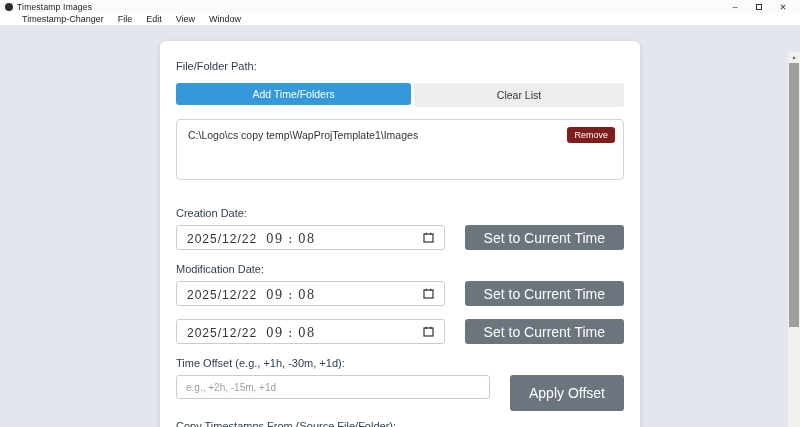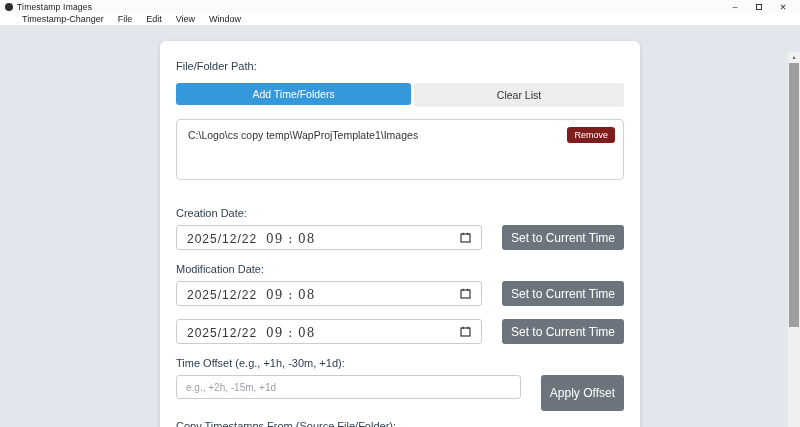--- a/index.html
+++ b/index.html
@@ -45,22 +45,22 @@
   .form-group { margin-bottom:13px; }
   .ctl-row { display:flex; gap:8px; margin-top:5px; }
   .date-input { flex:1; height:25px; border:1px solid #cccccc; border-radius:3px;
                 background:#fff; display:flex; align-items:center; justify-content:space-between;
                 padding:0 10px; cursor:text; }
   .date-text { font-family:Liberation Sans, sans-serif; font-size:12px; color:#333; letter-spacing:1px; }
   .time-text { font-family:"DejaVu Serif", serif; font-size:12px; color:#333; letter-spacing:1px;
                margin-left:9px; }
   .cal-icon { flex:0 0 auto; display:flex; align-items:center; cursor:pointer; }
 
-  .btn-secondary { background:#6c757d; color:#fff; font-size:12px; height:25px;
-                   padding:0 9px; border-radius:3px; white-space:nowrap;margin-left:12px; }
+  .btn-secondary { background:#6c757d; color:#fff; font-size:14px; height:25px;
+                   padding:0 19px; border-radius:3px; white-space:nowrap;margin-left:12px; }
 
   .offset-input { flex:1; height:24px; border:1px solid #cccccc; border-radius:3px;
                   font-family:"Liberation Sans", sans-serif; font-size:10px; color:#333;
                   padding:0 9px; outline:none; }
   .offset-input::placeholder { color:#9a9fa5; }
   .btn-apply { height:36px; }
 
   .copy-label { margin-top:0; }
 
   

